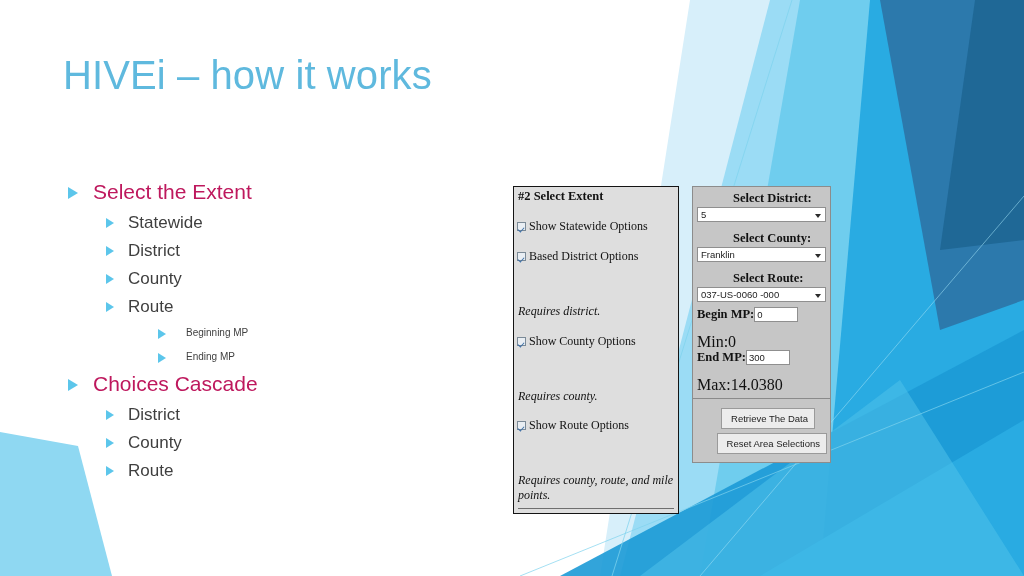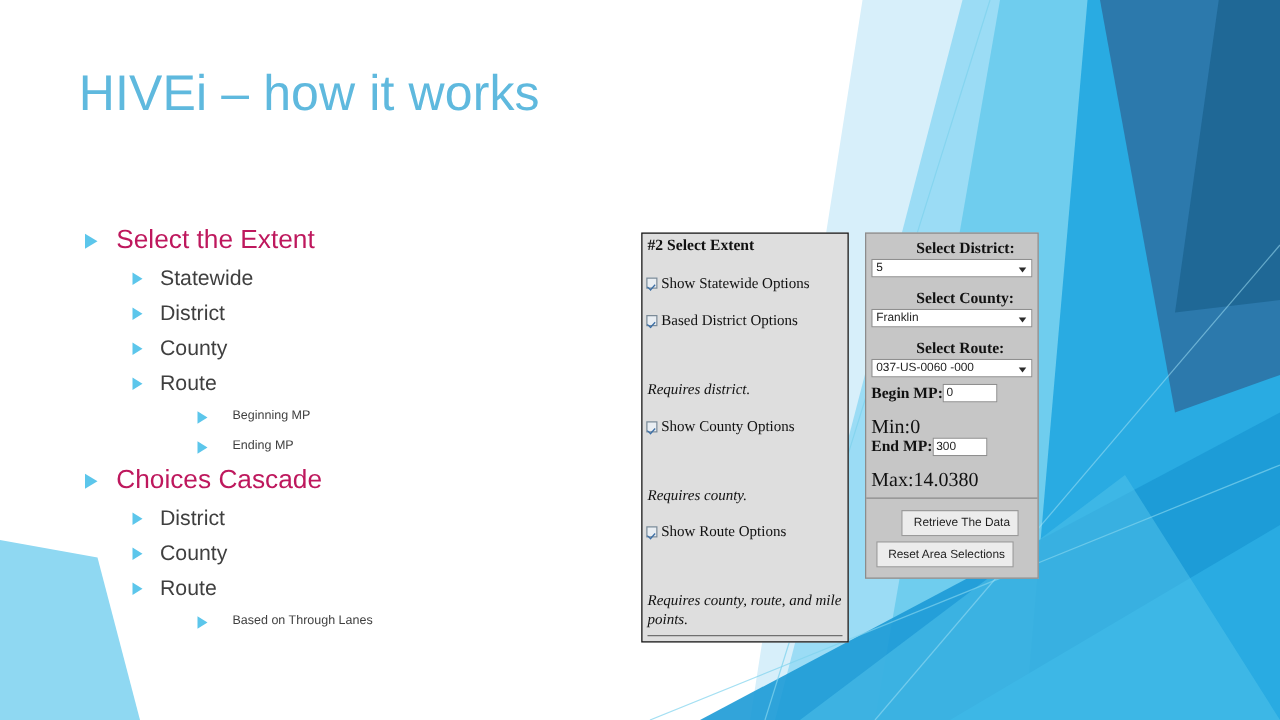--- a/index.html
+++ b/index.html
@@ -98,21 +98,21 @@
   }
   .mp-minmax{font-size:16px;line-height:15px;margin-top:12px;}
   .panelB .rule{height:1px;background:#8a8a8a;margin:6px -4px 0 -4px;}
   .btn-wrap{padding:9px 0 8px 0;}
   .gbtn{
     display:block;background:#ececec;border:1px solid #9a9a9a;
     font-family:"Liberation Sans",sans-serif;font-size:9.5px;color:#1d1d1d;
     text-align:right;padding:4px 6px;box-sizing:border-box;
   }
   .gbtn.b1{width:94px;margin:0 0 4px 24px;}
-  .gbtn.b2{width:110px;margin:0 0 0 4px;}
+  .gbtn.b2{width:110px;margin:0 0 0 20px;}
 </style>
 </head>
 <body>
 
 <div class="slide">
 
   <div class="bg-art">
     <svg viewBox="0 0 1024 576" xmlns="http://www.w3.org/2000/svg" aria-hidden="true">
 
       <polygon points="690,0 1024,0 1024,576 600,576" fill="#D7EFFA"></polygon>
@@ -213,26 +213,20 @@
       <span class="b-text">County</span>
     </div>
 
     <div class="b-row lvl2">
       <span class="b-mark">
           <span class="tri small"></span>
         </span>
       <span class="b-text">Route</span>
     </div>
 
-    <div class="b-row lvl3">
-      <span class="b-mark">
-          <span class="tri small"></span>
-        </span>
-      <span class="b-text">Based on Through Lanes</span>
-    </div>
 
   </div>
 
   <div class="panelA">
     <div class="hdr">#2 Select Extent</div>
 
     <div class="chk-row">
       <span class="cbox"></span>
       <span>Show Statewide Options</span>
     </div>

